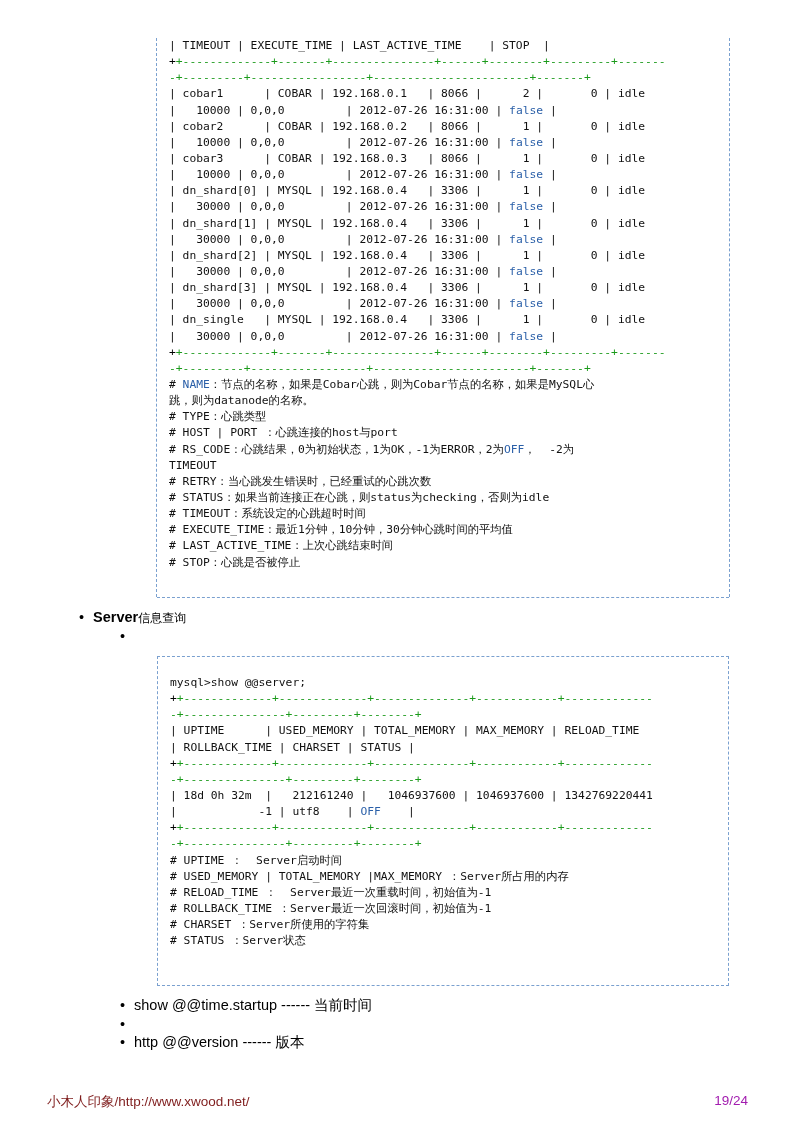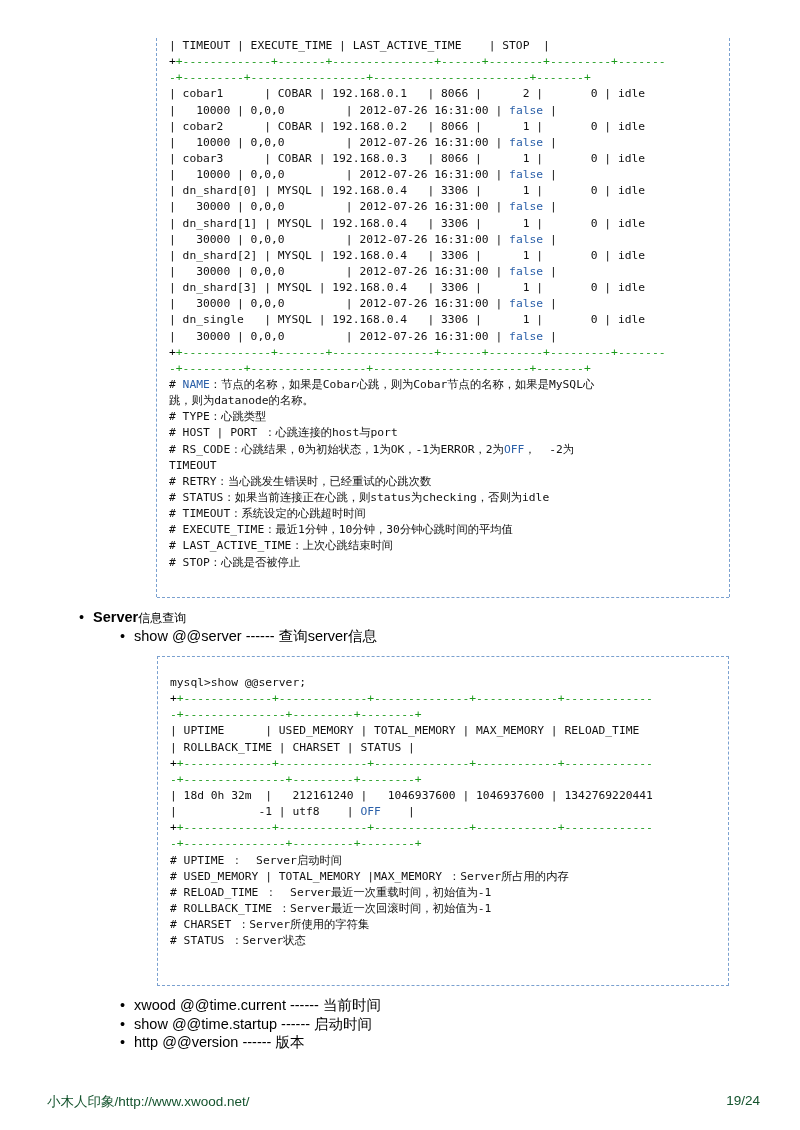--- a/index.html
+++ b/index.html
@@ -29,55 +29,53 @@
   .line { display: block; height: 16.15px; }
   ul { margin: 0; padding: 0; list-style: none; position: absolute; }
   .li { position: relative; font-size: 14.5px; line-height: 18px; }
   .li .dot { position: absolute; left: -14px; top: 0; }
   #bullet-server { left: 93px; top: 608px; }
   #bullet-show-server { left: 134px; top: 627px; }
   #bullet-list-2 { left: 134px; top: 996px; }
   #bullet-list-2 .li { height: 18.5px; }
   .bold { font-weight: bold; text-align: center; }
   .cjk { font-family: "DejaVu Sans", sans-serif; font-size: 12px; }
-  #footer-left { position: absolute; left: 47px; top: 1093px; font-size: 13.5px; color: #14532d; }
-  #footer-right { position: absolute; right: 40px; top: 1093px; font-size: 13.5px; color: #14532d; }
+  #footer-left { position: absolute; left: 47px; top: 1093px; font-size: 13.5px; color: #7f1d1d; }
+  #footer-right { position: absolute; right: 52px; top: 1093px; font-size: 13.5px; color: #a21caf; }
 </style>
 </head>
 <body>
 
 <div class="codebox bottom" id="box1">
   <pre class="code"><span class="line">| TIMEOUT | EXECUTE_TIME | LAST_ACTIVE_TIME    | STOP  |</span><span class="line"><span class="k">+</span><span class="g">+-------------+-------+---------------+------+--------+---------+-------</span></span><span class="line g">-+---------+-----------------+-----------------------+-------+</span><span class="line">| cobar1      | COBAR | 192.168.0.1   | 8066 |      2 |       0 | idle</span><span class="line"><span>|   10000 | 0,0,0         | 2012-07-26 16:31:00 | </span><span class="b">false</span><span> |</span></span><span class="line">| cobar2      | COBAR | 192.168.0.2   | 8066 |      1 |       0 | idle</span><span class="line"><span>|   10000 | 0,0,0         | 2012-07-26 16:31:00 | </span><span class="b">false</span><span> |</span></span><span class="line">| cobar3      | COBAR | 192.168.0.3   | 8066 |      1 |       0 | idle</span><span class="line"><span>|   10000 | 0,0,0         | 2012-07-26 16:31:00 | </span><span class="b">false</span><span> |</span></span><span class="line">| dn_shard[0] | MYSQL | 192.168.0.4   | 3306 |      1 |       0 | idle</span><span class="line"><span>|   30000 | 0,0,0         | 2012-07-26 16:31:00 | </span><span class="b">false</span><span> |</span></span><span class="line">| dn_shard[1] | MYSQL | 192.168.0.4   | 3306 |      1 |       0 | idle</span><span class="line"><span>|   30000 | 0,0,0         | 2012-07-26 16:31:00 | </span><span class="b">false</span><span> |</span></span><span class="line">| dn_shard[2] | MYSQL | 192.168.0.4   | 3306 |      1 |       0 | idle</span><span class="line"><span>|   30000 | 0,0,0         | 2012-07-26 16:31:00 | </span><span class="b">false</span><span> |</span></span><span class="line">| dn_shard[3] | MYSQL | 192.168.0.4   | 3306 |      1 |       0 | idle</span><span class="line"><span>|   30000 | 0,0,0         | 2012-07-26 16:31:00 | </span><span class="b">false</span><span> |</span></span><span class="line">| dn_single   | MYSQL | 192.168.0.4   | 3306 |      1 |       0 | idle</span><span class="line"><span>|   30000 | 0,0,0         | 2012-07-26 16:31:00 | </span><span class="b">false</span><span> |</span></span><span class="line"><span class="k">+</span><span class="g">+-------------+-------+---------------+------+--------+---------+-------</span></span><span class="line g">-+---------+-----------------+-----------------------+-------+</span><span class="line"><span># </span><span class="b">NAME</span><span>：节点的名称，如果是Cobar心跳，则为Cobar节点的名称，如果是MySQL心</span></span><span class="line">跳，则为datanode的名称。</span><span class="line"># TYPE：心跳类型</span><span class="line"># HOST | PORT ：心跳连接的host与port</span><span class="line"><span># RS_CODE：心跳结果，0为初始状态，1为OK，-1为ERROR，2为</span><span class="b">OFF</span><span>，  -2为</span></span><span class="line">TIMEOUT</span><span class="line"># RETRY：当心跳发生错误时，已经重试的心跳次数</span><span class="line"># STATUS：如果当前连接正在心跳，则status为checking，否则为idle</span><span class="line"># TIMEOUT：系统设定的心跳超时时间</span><span class="line"># EXECUTE_TIME：最近1分钟，10分钟，30分钟心跳时间的平均值</span><span class="line"># LAST_ACTIVE_TIME：上次心跳结束时间</span><span class="line"># STOP：心跳是否被停止</span></pre>
 </div>
 
 <ul id="bullet-server">
   <li class="li">
     <span class="dot">•</span>
     <span class="bold">Server</span><span class="cjk">信息查询</span>
   </li>
 </ul>
 <ul id="bullet-show-server">
   <li class="li">
     <span class="dot">•</span>
-    <span>show @@server ------ 查询server信息</span>
   </li>
 </ul>
 
 <div class="codebox top bottom" id="box2">
   <pre class="code"><span class="line">mysql&gt;show @@server;</span><span class="line"><span class="k">+</span><span class="g">+-------------+-------------+--------------+------------+-------------</span></span><span class="line g">-+---------------+---------+--------+</span><span class="line">| UPTIME      | USED_MEMORY | TOTAL_MEMORY | MAX_MEMORY | RELOAD_TIME</span><span class="line">| ROLLBACK_TIME | CHARSET | STATUS |</span><span class="line"><span class="k">+</span><span class="g">+-------------+-------------+--------------+------------+-------------</span></span><span class="line g">-+---------------+---------+--------+</span><span class="line">| 18d 0h 32m  |   212161240 |   1046937600 | 1046937600 | 1342769220441</span><span class="line"><span>|            -1 | utf8    | </span><span class="b">OFF</span><span>    |</span></span><span class="line"><span class="k">+</span><span class="g">+-------------+-------------+--------------+------------+-------------</span></span><span class="line g">-+---------------+---------+--------+</span><span class="line"># UPTIME ：  Server启动时间</span><span class="line"># USED_MEMORY | TOTAL_MEMORY |MAX_MEMORY ：Server所占用的内存</span><span class="line"># RELOAD_TIME ：  Server最近一次重载时间，初始值为-1</span><span class="line"># ROLLBACK_TIME ：Server最近一次回滚时间，初始值为-1</span><span class="line"># CHARSET ：Server所使用的字符集</span><span class="line"># STATUS ：Server状态</span></pre>
 </div>
 
 <ul id="bullet-list-2">
   <li class="li">
     <span class="dot">•</span>
-    <span>xwood @@time.current ------ 当前时间</span>
+    <span>show @@time.startup ------ 当前时间</span>
   </li>
   <li class="li">
     <span class="dot">•</span>
-    <span>show @@time.startup ------ 启动时间</span>
   </li>
   <li class="li">
     <span class="dot">•</span>
     <span>http @@version ------ 版本</span>
   </li>
 </ul>
 
 <div id="footer-left">小木人印象/http://www.xwood.net/</div>
 <div id="footer-right">19/24</div>
 

